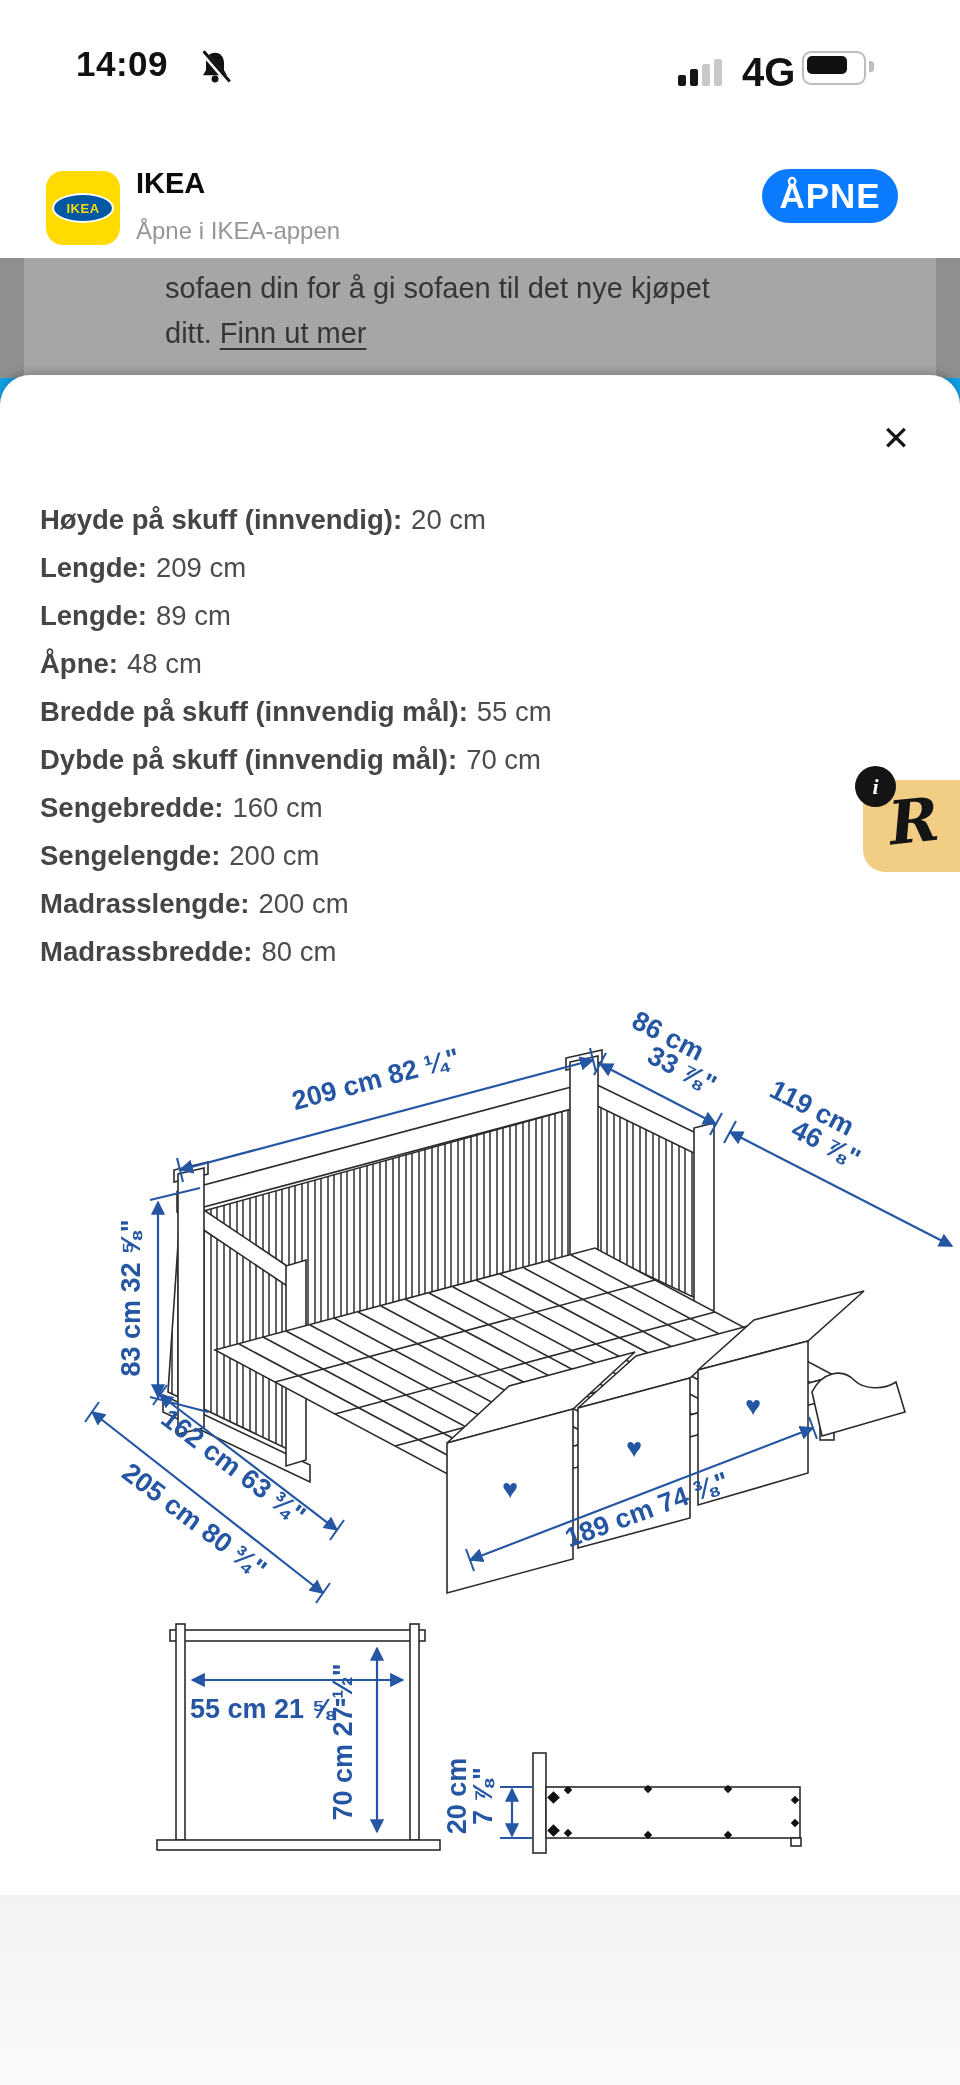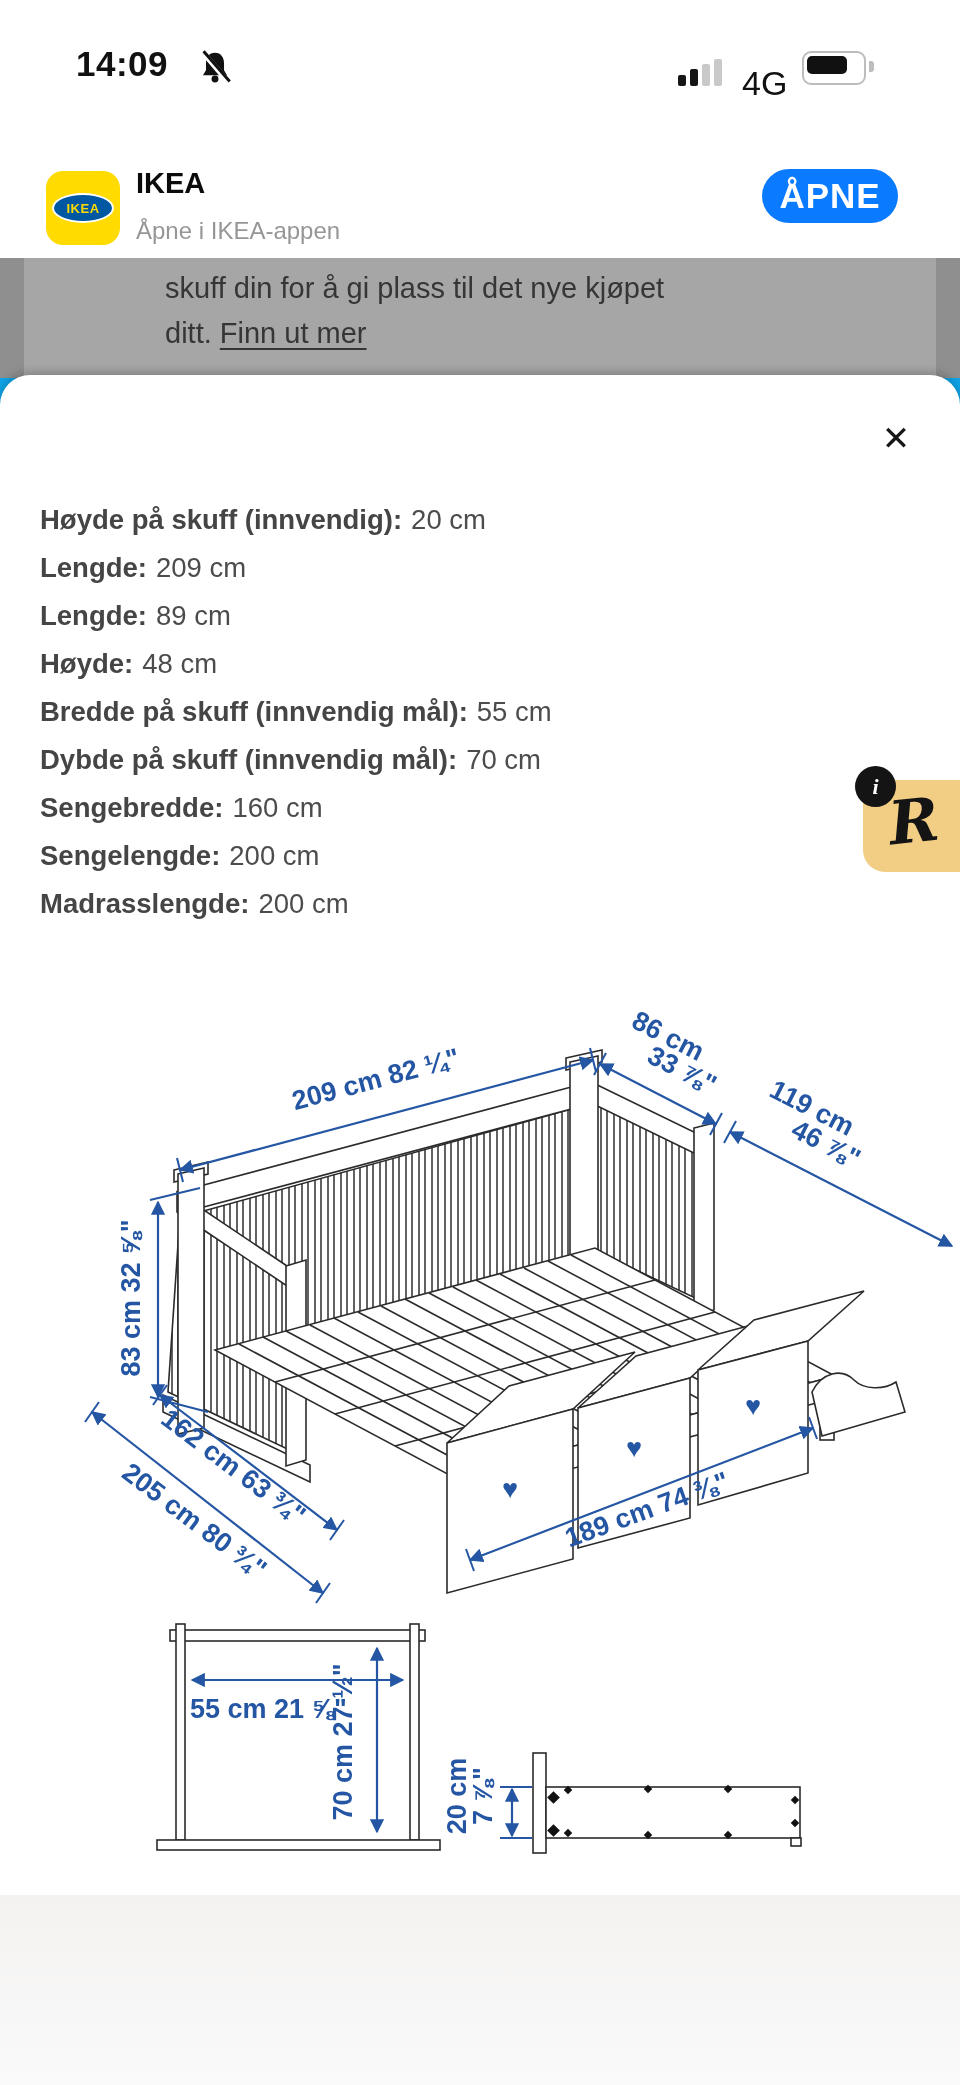--- a/index.html
+++ b/index.html
@@ -10,21 +10,21 @@
   
   .statusbar{left:0;top:0;width:960px;height:115px;background:#fff;}
   .time{left:76px;top:44px;font-size:35px;font-weight:700;color:#111;letter-spacing:.5px;}
   .bell{left:196px;top:48px;width:38px;height:38px;}
   .sigbars{left:678px;top:58px;width:54px;height:28px;display:flex;align-items:flex-end;gap:4px;}
   .sigbars i{display:block;width:8px;border-radius:2px;background:#161616;}
   .sigbars i:nth-child(1){height:11px;}
   .sigbars i:nth-child(2){height:17px;}
   .sigbars i:nth-child(3){height:22px;background:#c9c9c9;}
   .sigbars i:nth-child(4){height:27px;background:#c9c9c9;}
-  .net4g{left:742px;top:64px;font-size:34px;font-weight:400;color:#111;}
+  .net4g{left:742px;top:50px;font-size:40px;font-weight:700;color:#111;}
   .batt{left:802px;top:51px;width:60px;height:30px;border:2.5px solid #bdbdbd;border-radius:9px;}
   .batt i{position:absolute;left:3px;top:3px;width:40px;height:18px;background:#111;border-radius:5px;}
   .batt-tip{left:869px;top:61px;width:5px;height:11px;background:#bdbdbd;border-radius:0 3px 3px 0;}
 
   
   .banner{left:0;top:115px;width:960px;height:143px;background:#fff;}
   .appicon{left:46px;top:56px;width:74px;height:74px;background:#ffdb00;border-radius:17px;
            display:flex;align-items:center;justify-content:center;}
   .applogo{width:58px;height:26px;background:#0058a3;border:2px solid #fff;border-radius:50%;
            display:flex;align-items:center;justify-content:center;
@@ -101,42 +101,43 @@
   <div class="abs banner">
     <div class="abs appicon">
       <div class="applogo">IKEA</div>
     </div>
     <div class="abs apptitle">IKEA</div>
     <div class="abs appsub">Åpne i IKEA-appen</div>
     <button class="abs openbtn">ÅPNE</button>
   </div>
 
   <div class="abs dim">
-    <div class="abs dimtext" style="left:165px;top:8px;">skuff din for å gi plass til det nye kjøpet</div>
+    <div class="abs dimtext" style="left:165px;top:8px;">sofaen din for å gi sofaen til det nye kjøpet</div>
     <div class="abs dimtext" style="left:165px;top:53px;">
       <span>ditt.</span>
       <span class="dimlink">Finn ut mer</span>
     </div>
   </div>
   <div class="abs dim-edge" style="left:0;"></div>
   <div class="abs dim-edge" style="left:936px;"></div>
 
   <div class="abs sheet"></div>
   <div class="abs closex">✕</div>
 
   <div class="abs specs">
     <div class="specrow"><b>Høyde på skuff (innvendig):</b><span>20 cm</span></div>
     <div class="specrow"><b>Lengde:</b><span>209 cm</span></div>
     <div class="specrow"><b>Lengde:</b><span>89 cm</span></div>
-    <div class="specrow"><b>Høyde:</b><span>48 cm</span></div>
+    <div class="specrow"><b>Åpne:</b><span>48 cm</span></div>
     <div class="specrow"><b>Bredde på skuff (innvendig mål):</b><span>55 cm</span></div>
     <div class="specrow"><b>Dybde på skuff (innvendig mål):</b><span>70 cm</span></div>
     <div class="specrow"><b>Sengebredde:</b><span>160 cm</span></div>
     <div class="specrow"><b>Sengelengde:</b><span>200 cm</span></div>
     <div class="specrow"><b>Madrasslengde:</b><span>200 cm</span></div>
+    <div class="specrow"><b>Madrassbredde:</b><span>80 cm</span></div>
   </div>
 
   <div class="abs rbadge">
     <div class="abs rletter">R</div>
     <div class="abs rinfo">i</div>
   </div>
 
   <svg class="diag" style="top:960px;" width="960" height="700" viewBox="0 0 960 700">
     <defs>
       <pattern id="sp" width="13" height="10" patternUnits="userSpaceOnUse">

